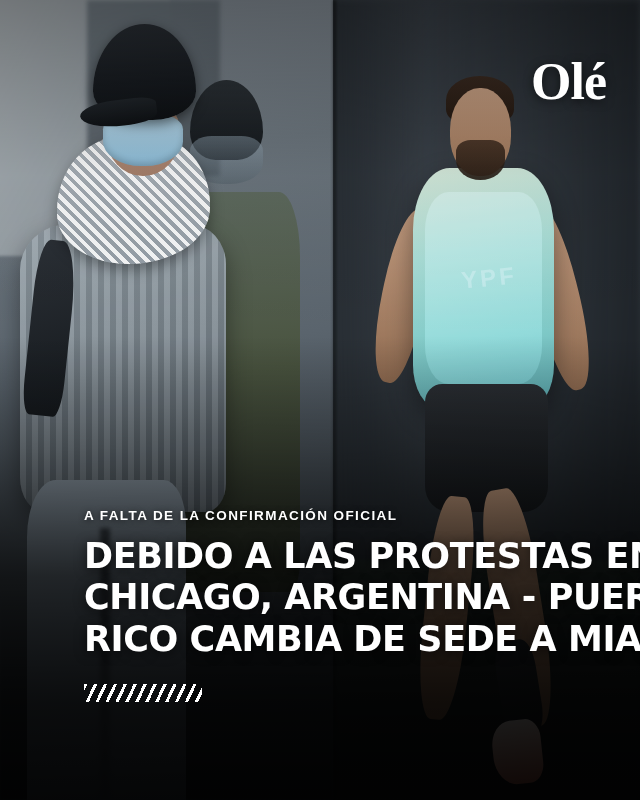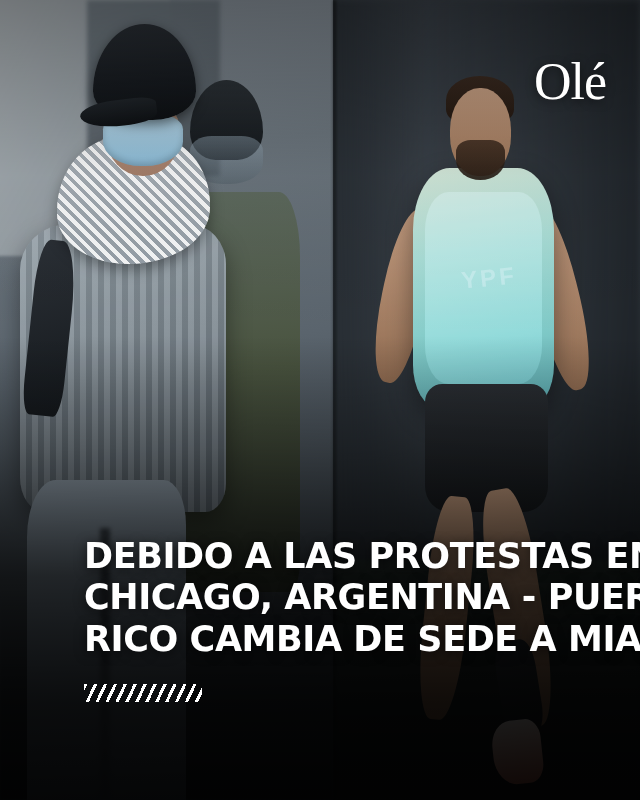--- a/index.html
+++ b/index.html
@@ -250,21 +250,21 @@
     pointer-events: none;
   }
 
   
   .logo {
     position: absolute;
     top: 56px;
     right: 34px;
     color: #ffffff;
     font-family: "Liberation Serif", serif;
-    font-weight: 400;
+    font-weight: 700;
     font-size: 52px;
     line-height: 1;
     letter-spacing: -1px;
     text-shadow: 0 2px 10px rgba(0,0,0,.55);
   }
 
   
   .kicker {
     position: absolute;
     left: 84px;
@@ -348,20 +348,21 @@
       <div class="rr-head"></div>
       <div class="rr-beard"></div>
     </div>
   </div>
 
   <div class="seam"></div>
   <div class="scrim"></div>
 
   <div class="logo">Olé</div>
 
+  <div class="kicker">A FALTA DE LA CONFIRMACIÓN OFICIAL</div>
 
   <div class="headline">
     <span class="line">DEBIDO A LAS PROTESTAS EN</span>
     <span class="line">CHICAGO, ARGENTINA - PUERTO</span>
     <span class="line">RICO CAMBIA DE SEDE A MIAMI</span>
   </div>
 
   <div class="rule"></div>
 
 </div>

